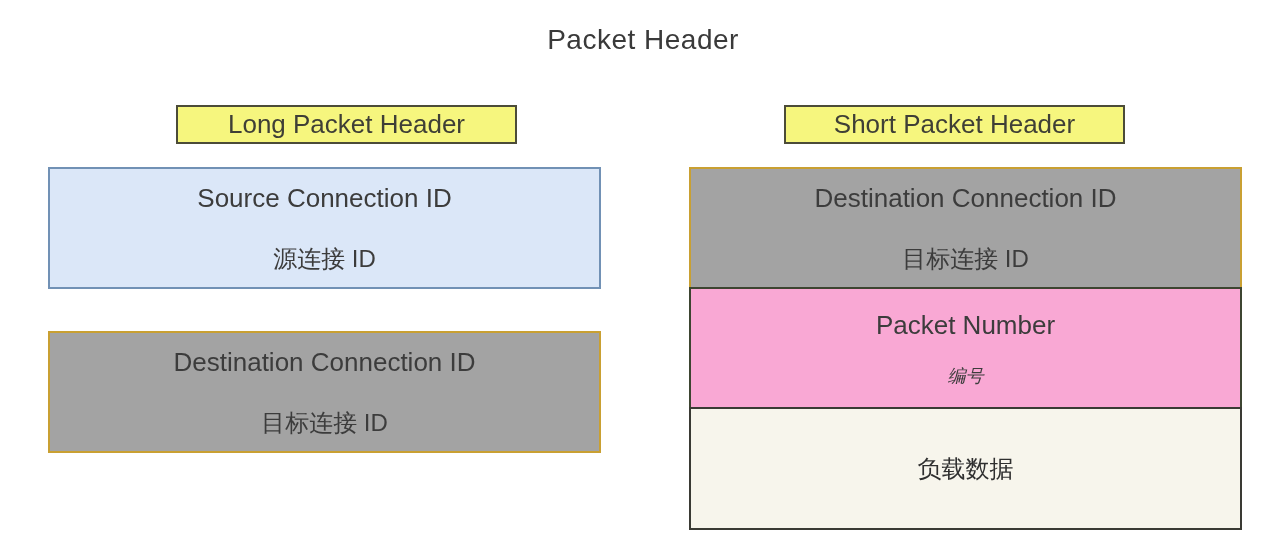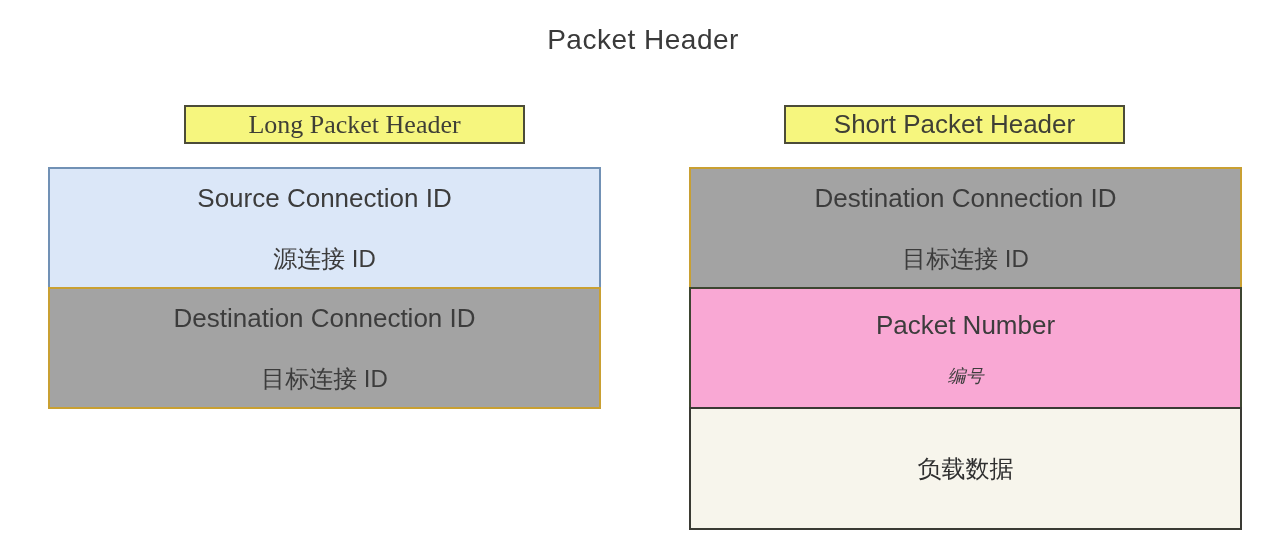--- a/index.html
+++ b/index.html
@@ -32,31 +32,31 @@
     height: 39px;
     background: #f6f67e;
     border: 2px solid #4c4c38;
     display: flex;
     align-items: center;
     justify-content: center;
     font-size: 26px;
     color: #3f3f36;
     white-space: nowrap;
   }
-  .tag-label.left  { left: 176px; font-family: Liberation Serif, serif; }
+  .tag-label.left  { left: 168px; }
   .tag-label.right { left: 776px; }
 
   .column {
     position: absolute;
     top: 155px;
     width: 561px;
     display: flex;
     flex-direction: column;
   }
-  .column.left  { left: 36px; }
+  .column.left  { left: 36px; gap: 44px; }
   .column.right { left: 677px; }
 
   .section {
     width: 100%;
     height: 122px;
     display: flex;
     flex-direction: column;
     align-items: center;
     justify-content: center;
     text-align: center;

